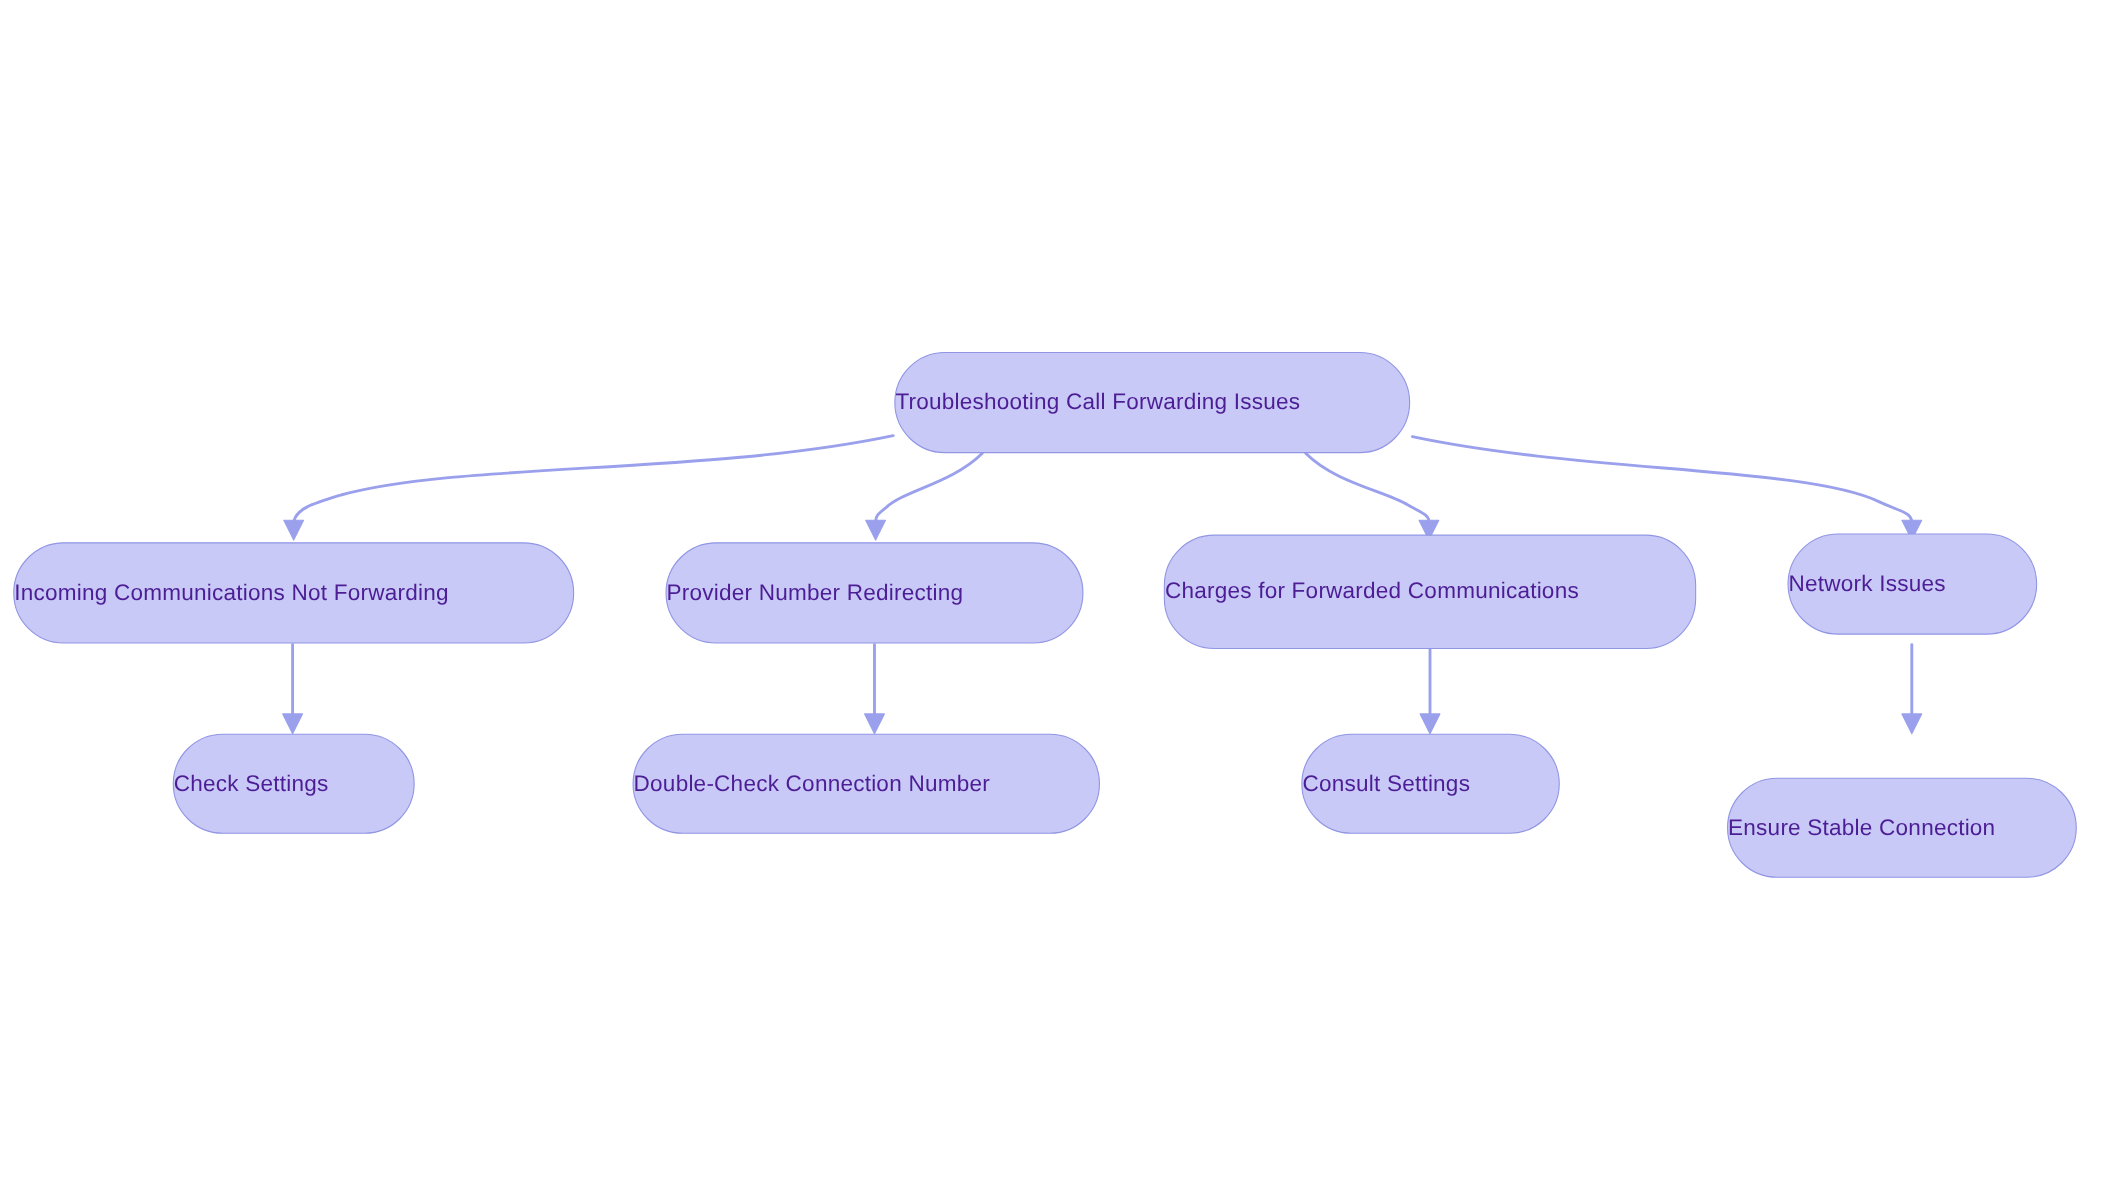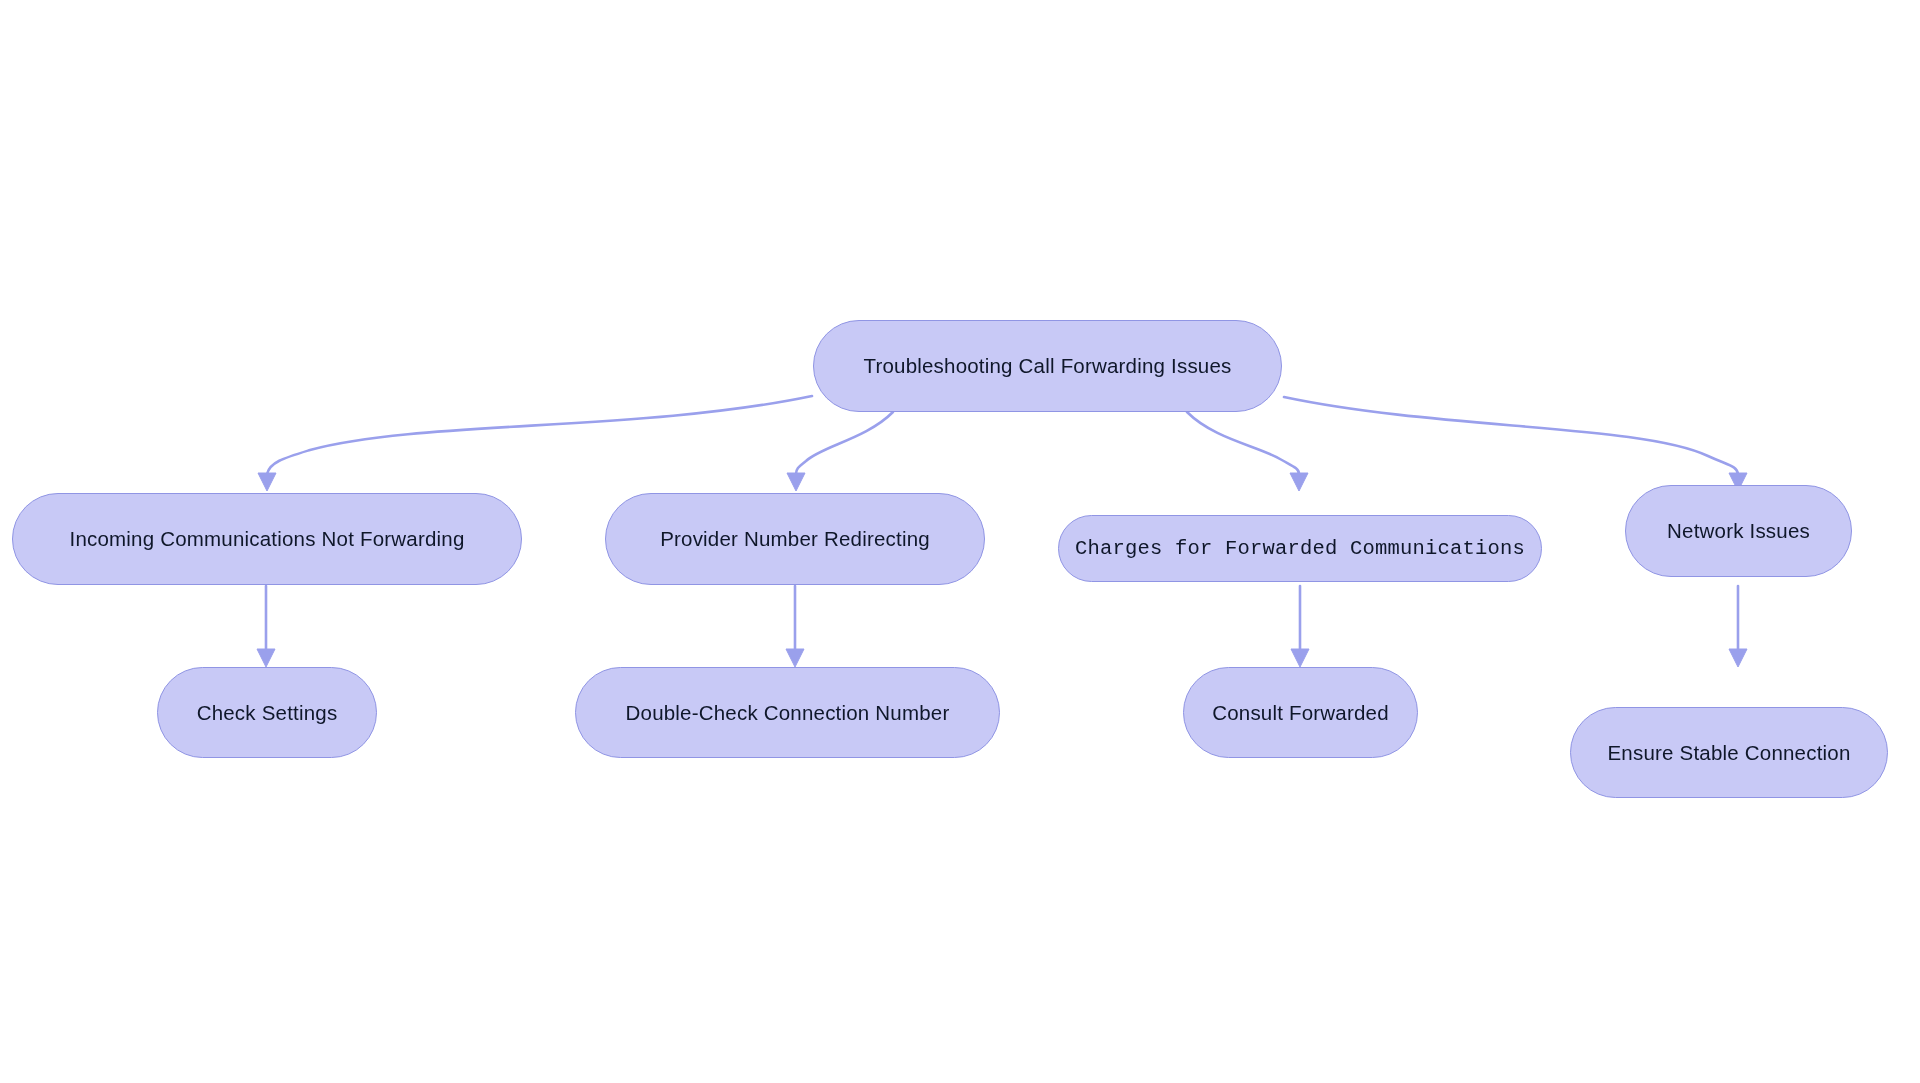--- a/index.html
+++ b/index.html
@@ -27,34 +27,33 @@
     fill: #9aa0ec;
     stroke: #9aa0ec;
     stroke-width: 1px;
     stroke-linejoin: round;
   }
   .node {
     position: absolute;
     box-sizing: border-box;
     display: flex;
     align-items: center;
-    justify-content: center;
     background: #c8c9f6;
     border: 1.5px solid #9095e4;
     border-radius: 46px;
-    color: #0f172a;
+    color: #4c1d95;
     font-size: 20.5px;
     letter-spacing: 0.2px;
     white-space: nowrap;
     text-align: center;
   }
   #n-root { left: 813px;  top: 320px; width: 469px; height: 92px; }
   #n-c1   { left: 12px;   top: 493px; width: 510px; height: 92px; }
   #n-c2   { left: 605px;  top: 493px; width: 380px; height: 92px; }
-  #n-c3   { left: 1058px; top: 515px; width: 484px; height: 67px; font-family: Liberation Mono, monospace; }
+  #n-c3   { left: 1058px; top: 486px; width: 484px; height: 104px; }
   #n-c4   { left: 1625px; top: 485px; width: 227px; height: 92px; }
   #n-l1   { left: 157px;  top: 667px; width: 220px; height: 91px; }
   #n-l2   { left: 575px;  top: 667px; width: 425px; height: 91px; }
   #n-l3   { left: 1183px; top: 667px; width: 235px; height: 91px; }
   #n-l4   { left: 1570px; top: 667px; width: 318px; height: 91px; margin-top: 40px; }
 </style>
 </head>
 <body>
 
 <div id="canvas">
@@ -108,20 +107,20 @@
 
   <div class="node" id="n-l1">
     <span>Check Settings</span>
   </div>
 
   <div class="node" id="n-l2">
     <span>Double-Check Connection Number</span>
   </div>
 
   <div class="node" id="n-l3">
-    <span>Consult Forwarded</span>
+    <span>Consult Settings</span>
   </div>
 
   <div class="node" id="n-l4">
     <span>Ensure Stable Connection</span>
   </div>
 
 </div>
 
 </body></html>

